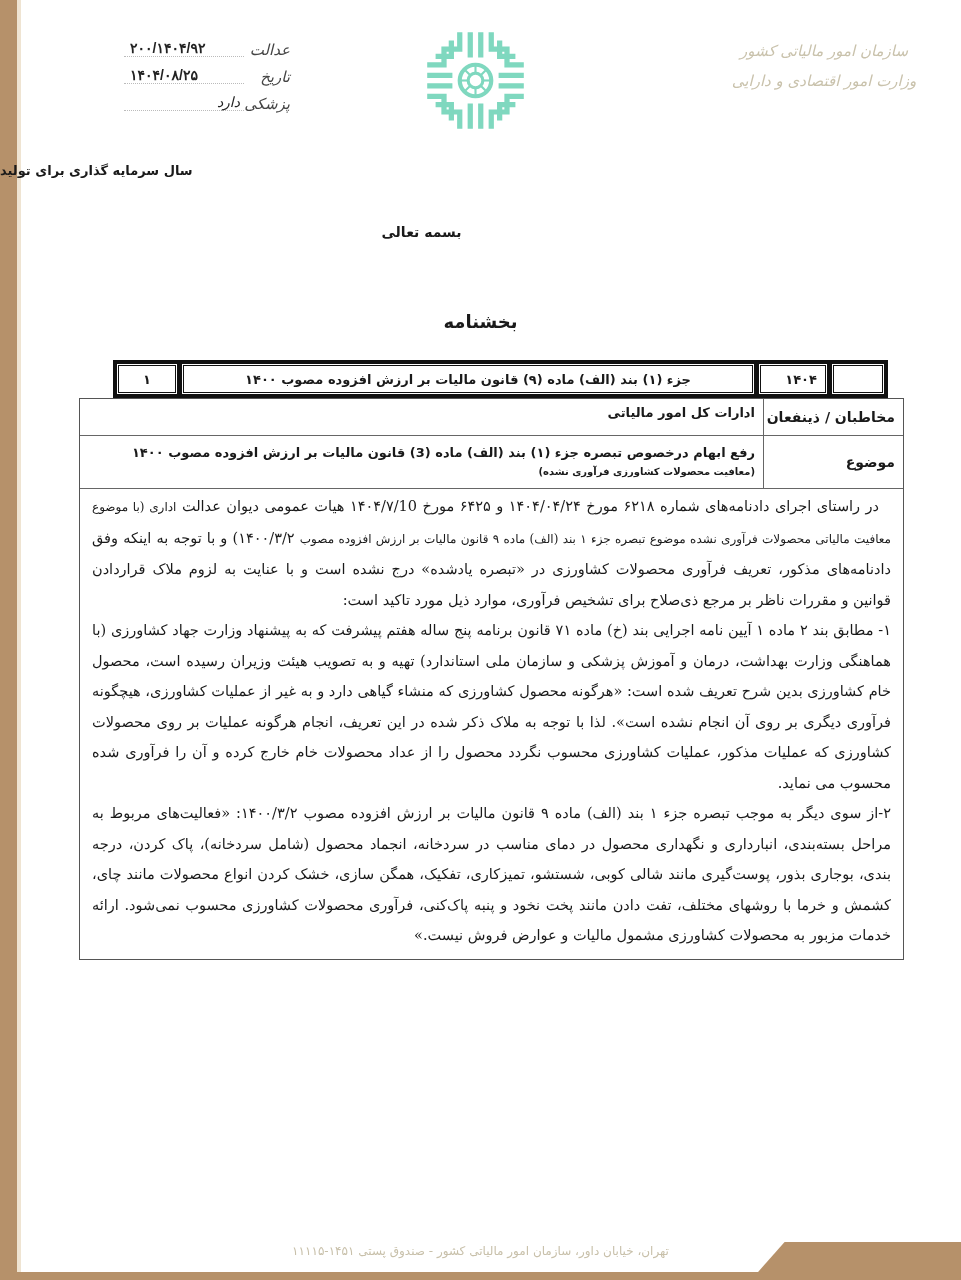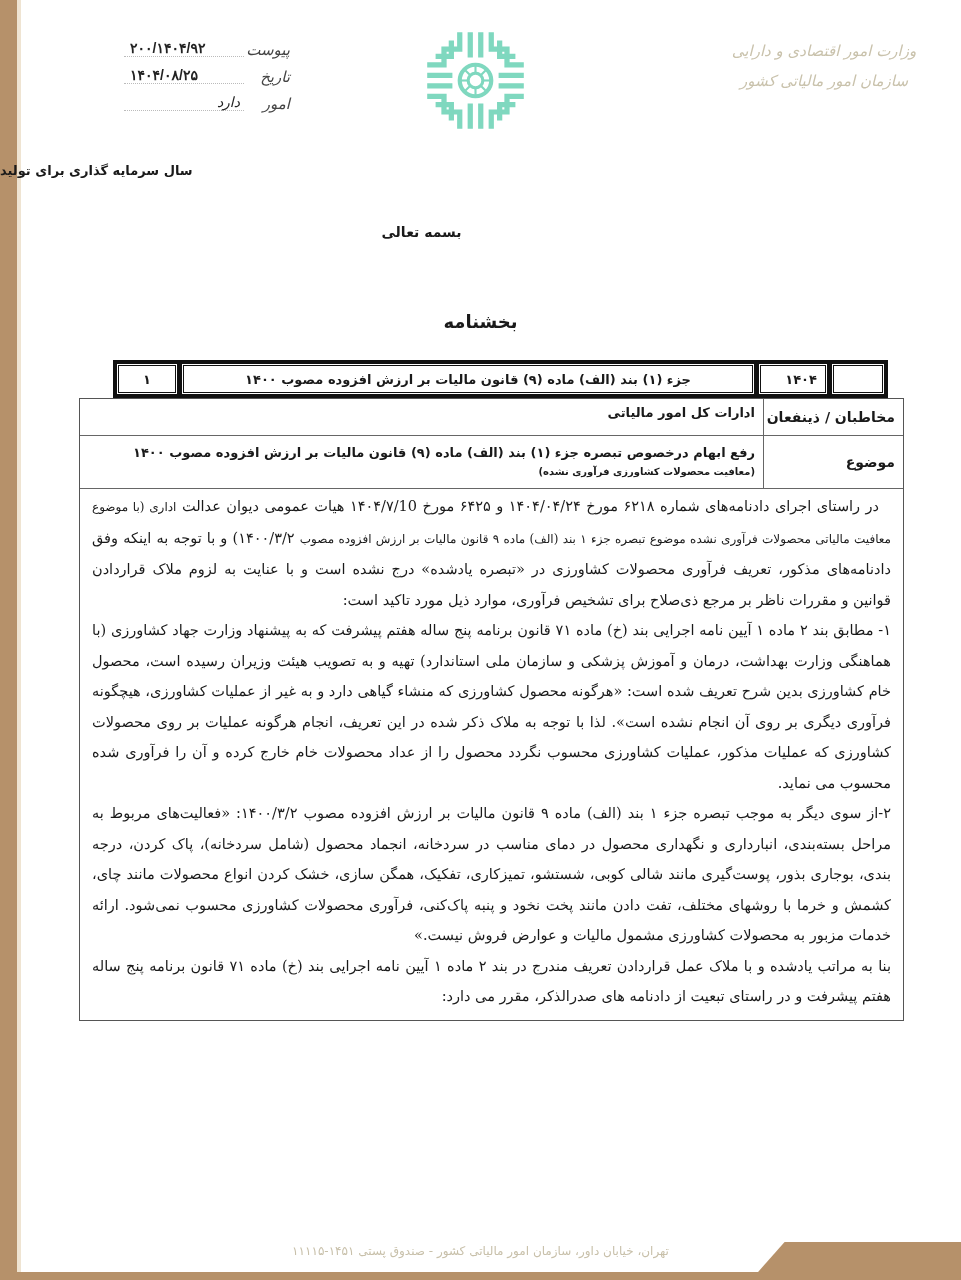--- a/index.html
+++ b/index.html
@@ -59,42 +59,42 @@
   .footer { position: absolute; left: 0; width: 961px; top: 1244px; text-align: center; direction: rtl; font-size: 12px; color: #c8c0aa; }
 </style>
 </head>
 <body>
 
 <div class="left-edge"></div>
 <div class="left-edge-inner"></div>
 
 <div class="meta">
   <div class="meta-row">
-    <span class="meta-label">پیوست</span>
+    <span class="meta-label">عدالت</span>
     <span class="meta-line">
         <span class="meta-value">۲۰۰/۱۴۰۴/۹۲</span>
       </span>
   </div>
   <div class="meta-row">
     <span class="meta-label">تاریخ</span>
     <span class="meta-line">
         <span class="meta-value">۱۴۰۴/۰۸/۲۵</span>
       </span>
   </div>
   <div class="meta-row">
-    <span class="meta-label">امور</span>
+    <span class="meta-label">پزشکی</span>
     <span class="meta-line">
         <span class="meta-value rtl">دارد</span>
       </span>
   </div>
 </div>
 
 <div class="ministry">
+  <div>سازمان امور مالیاتی کشور</div>
   <div>وزارت امور اقتصادی و دارایی</div>
-  <div>سازمان امور مالیاتی کشور</div>
 </div>
 
 <svg class="logo" viewBox="0 0 100 100">
   <g fill="none" stroke="#7fd8bf" stroke-width="5">
     <path d="M35 4 V20 H20 V35 H4"></path>
     <path d="M65 4 V20 H80 V35 H96"></path>
     <path d="M35 96 V80 H20 V65 H4"></path>
     <path d="M65 96 V80 H80 V65 H96"></path>
     <path d="M45 4 V28 M55 4 V28"></path>
     <path d="M45 96 V72 M55 96 V72"></path>
@@ -131,31 +131,30 @@
 </div>
 
 <div class="main">
   <div class="row addr">
     <div class="lab">مخاطبان / ذینفعان</div>
     <div class="val">ادارات کل امور مالیاتی</div>
   </div>
   <div class="row subj">
     <div class="lab">موضوع</div>
     <div class="val">
-      <span>رفع ابهام درخصوص تبصره جزء (۱) بند (الف) ماده (۹) قانون مالیات بر ارزش افزوده مصوب ۱۴۰۰</span>
+      <span>رفع ابهام درخصوص تبصره جزء (۱) بند (الف) ماده (3) قانون مالیات بر ارزش افزوده مصوب ۱۴۰۰</span>
       <span class="small">(معافیت محصولات کشاورزی فرآوری نشده)</span>
     </div>
   </div>
   <div class="body">
     <p class="indent">
       <span>در راستای اجرای دادنامه‌های شماره ۶۲۱۸ مورخ ۱۴۰۴/۰۴/۲۴ و ۶۴۲۵ مورخ ۱۴۰۴/۷/10 هیات عمومی دیوان عدالت</span>
       <span class="small-line">اداری (با موضوع معافیت مالیاتی محصولات فرآوری نشده موضوع تبصره جزء ۱ بند (الف) ماده ۹ قانون مالیات بر ارزش افزوده مصوب</span>
       <span>۱۴۰۰/۳/۲) و با توجه به اینکه وفق دادنامه‌های مذکور، تعریف فرآوری محصولات کشاورزی در «تبصره یادشده» درج نشده است و با عنایت به لزوم ملاک قراردادن قوانین و مقررات ناظر بر مرجع ذی‌صلاح برای تشخیص فرآوری، موارد ذیل مورد تاکید است:</span>
     </p>
     <p>۱- مطابق بند ۲ ماده ۱ آیین نامه اجرایی بند (خ) ماده ۷۱ قانون برنامه پنج ساله هفتم پیشرفت که به پیشنهاد وزارت جهاد کشاورزی (با هماهنگی وزارت بهداشت، درمان و آموزش پزشکی و سازمان ملی استاندارد) تهیه و به تصویب هیئت وزیران رسیده است، محصول خام کشاورزی بدین شرح تعریف شده است: «هرگونه محصول کشاورزی که منشاء گیاهی دارد و به غیر از عملیات کشاورزی، هیچگونه فرآوری دیگری بر روی آن انجام نشده است». لذا با توجه به ملاک ذکر شده در این تعریف، انجام هرگونه عملیات بر روی محصولات کشاورزی که عملیات مذکور، عملیات کشاورزی محسوب نگردد محصول را از عداد محصولات خام خارج کرده و آن را فرآوری شده محسوب می نماید.</p>
     <p>۲-از سوی دیگر به موجب تبصره جزء ۱ بند (الف) ماده ۹ قانون مالیات بر ارزش افزوده مصوب ۱۴۰۰/۳/۲: «فعالیت‌های مربوط به مراحل بسته‌بندی، انبارداری و نگهداری محصول در دمای مناسب در سردخانه، انجماد محصول (شامل سردخانه)، پاک کردن، درجه بندی، بوجاری بذور، پوست‌گیری مانند شالی کوبی، شستشو، تمیزکاری، تفکیک، همگن سازی، خشک کردن انواع محصولات مانند چای، کشمش و خرما با روشهای مختلف، تفت دادن مانند پخت نخود و پنبه پاک‌کنی، فرآوری محصولات کشاورزی محسوب نمی‌شود. ارائه خدمات مزبور به محصولات کشاورزی مشمول مالیات و عوارض فروش نیست.»</p>
-    <p>بنا به مراتب یادشده و با ملاک عمل قراردادن تعریف مندرج در بند ۲ ماده ۱ آیین نامه اجرایی بند (خ) ماده ۷۱ قانون برنامه پنج ساله هفتم پیشرفت و در راستای تبعیت از دادنامه های صدرالذکر، مقرر می دارد:</p>
   </div>
 </div>
 
 <div class="footer">تهران، خیابان داور، سازمان امور مالیاتی کشور - صندوق پستی ۱۴۵۱-۱۱۱۱۵</div>
 <div class="bottom-corner"></div>
 <div class="bottom-band"></div>
 
 </body></html>

